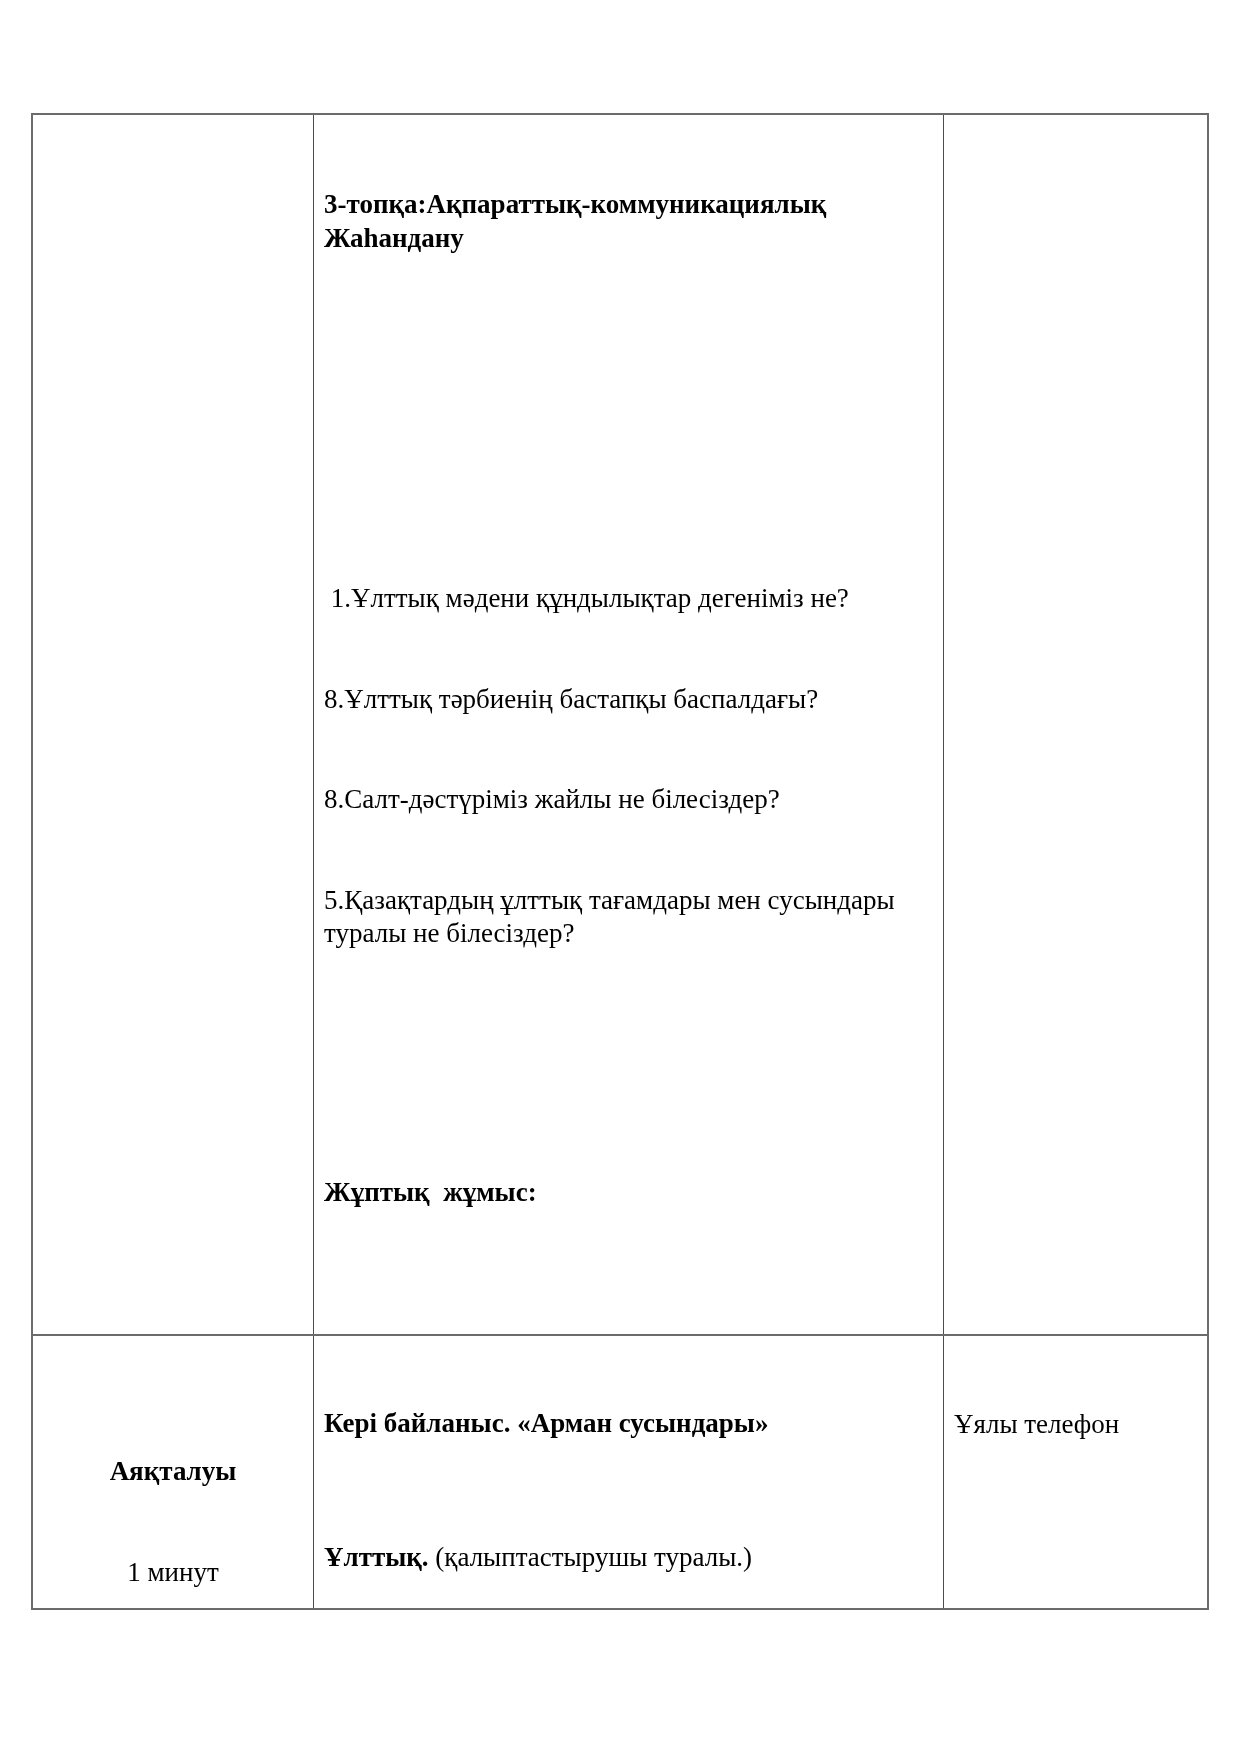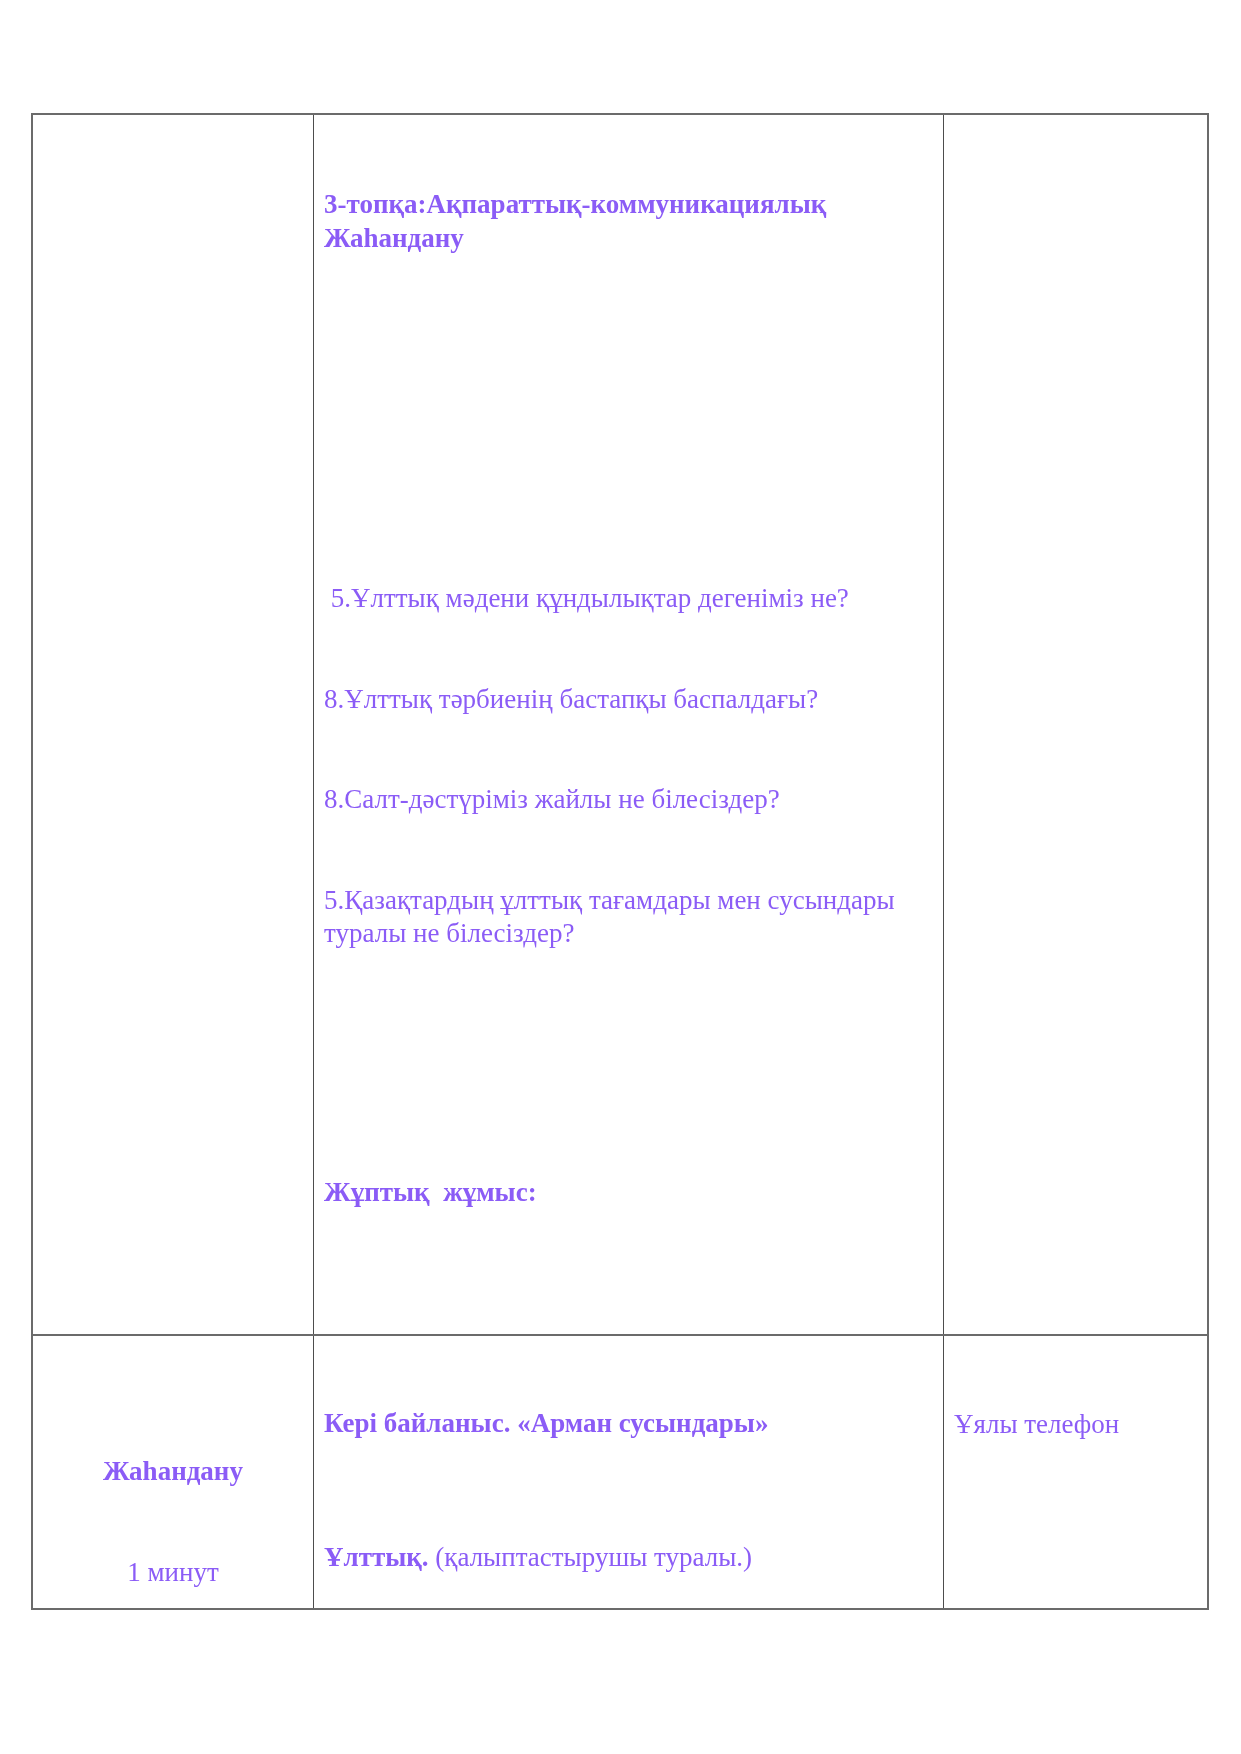--- a/index.html
+++ b/index.html
@@ -3,21 +3,21 @@
 <meta charset="utf-8">
 <style>
   html, body { margin: 0; padding: 0; background: #e8e8e8; }
   .page {
     position: relative;
     width: 1241px;
     height: 1754px;
     background: #ffffff;
     margin: 0 auto;
     font-family: "Liberation Serif", "DejaVu Serif", serif;
-    color: #8b5cf6;
+    color: #000000;
     overflow: hidden;
   }
   .doc-table {
     position: absolute;
     left: 31px;
     top: 113px;
     width: 1178px;
     border: 2px solid #6b6b6b;
     box-sizing: border-box;
     background: #ffffff;
@@ -59,21 +59,21 @@
   <div class="doc-table">
 
     <div class="t-row r1">
       <div class="cell c-left"></div>
 
       <div class="cell c-mid activity">
         <div class="b">3-топқа:Ақпараттық-коммуникациялық Жаһандану</div>
 
         <div class="gap-top"></div>
 
-        <div> 5.Ұлттық мәдени құндылықтар дегеніміз не?</div>
+        <div> 1.Ұлттық мәдени құндылықтар дегеніміз не?</div>
         <div>8.Ұлттық тәрбиенің бастапқы баспалдағы?</div>
         <div>8.Салт-дәстүріміз жайлы не білесіздер?</div>
         <div>5.Қазақтардың ұлттық тағамдары мен сусындары  туралы не білесіздер?</div>
 
         <div class="gap-q"></div>
 
         <div class="b">Жұптық  жұмыс:</div>
 
         <div class="gap-line"></div>
 
@@ -96,21 +96,21 @@
         
         
         
       </div>
 
       <div class="cell c-right"></div>
     </div>
 
     <div class="t-row r2">
       <div class="cell c-left stage-cell">
-        <div class="b">Жаһандану</div>
+        <div class="b">Аяқталуы</div>
         <div>1 минут</div>
       </div>
 
       <div class="cell c-mid closing-cell">
         <div class="b">Кері байланыс. «Арман сусындары»</div>
 
         <div><span class="b">Ұлттық.</span><span> (қалыптастырушы туралы.)</span></div>
 
         
 

